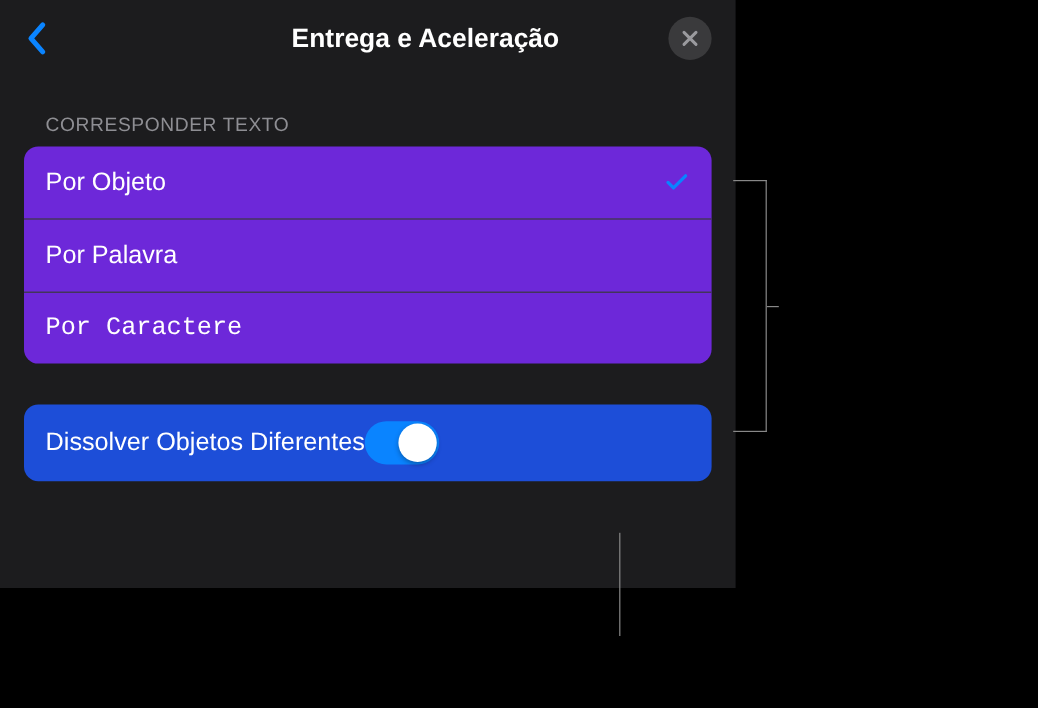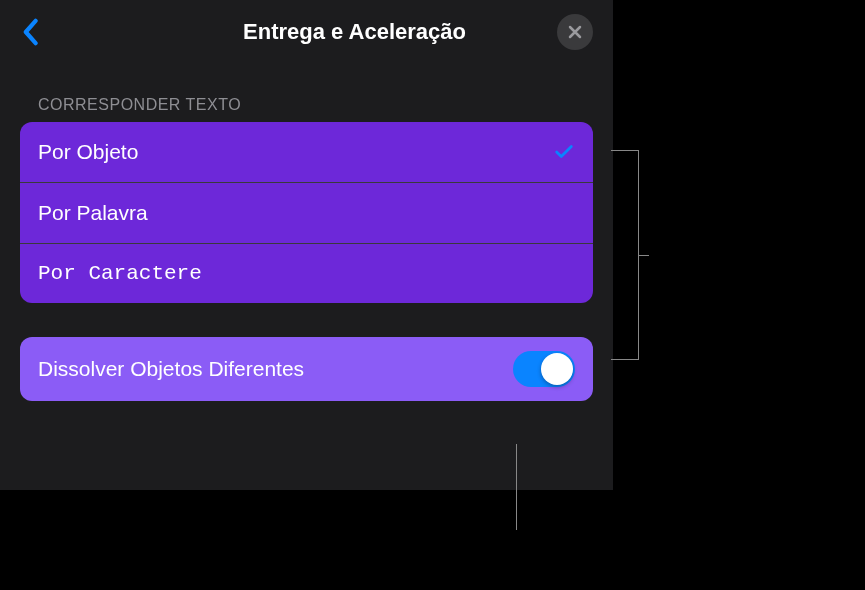--- a/index.html
+++ b/index.html
@@ -112,25 +112,24 @@
       align-items: center;
     }
     
     .checkmark svg {
       width: 22px;
       height: 22px;
     }
     
     .toggle-row {
       margin-top: 34px;
-      background: #8b5cf6;
+      background: #1d4ed8;
       border-radius: 12px;
       display: flex;
       align-items: center;
-      justify-content: space-between;
       padding: 14px 18px;
     }
     
     .toggle-label {
       color: #fff;
       font-size: 21px;
     }
     
     .toggle {
       width: 62px;

